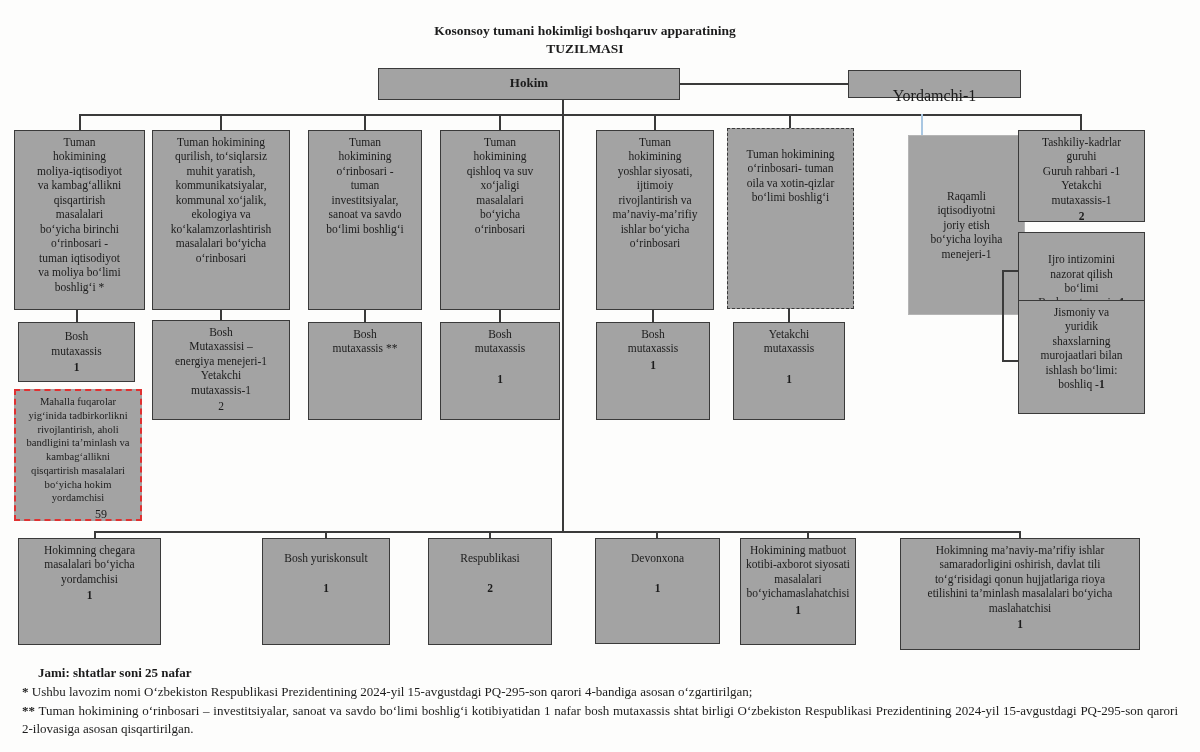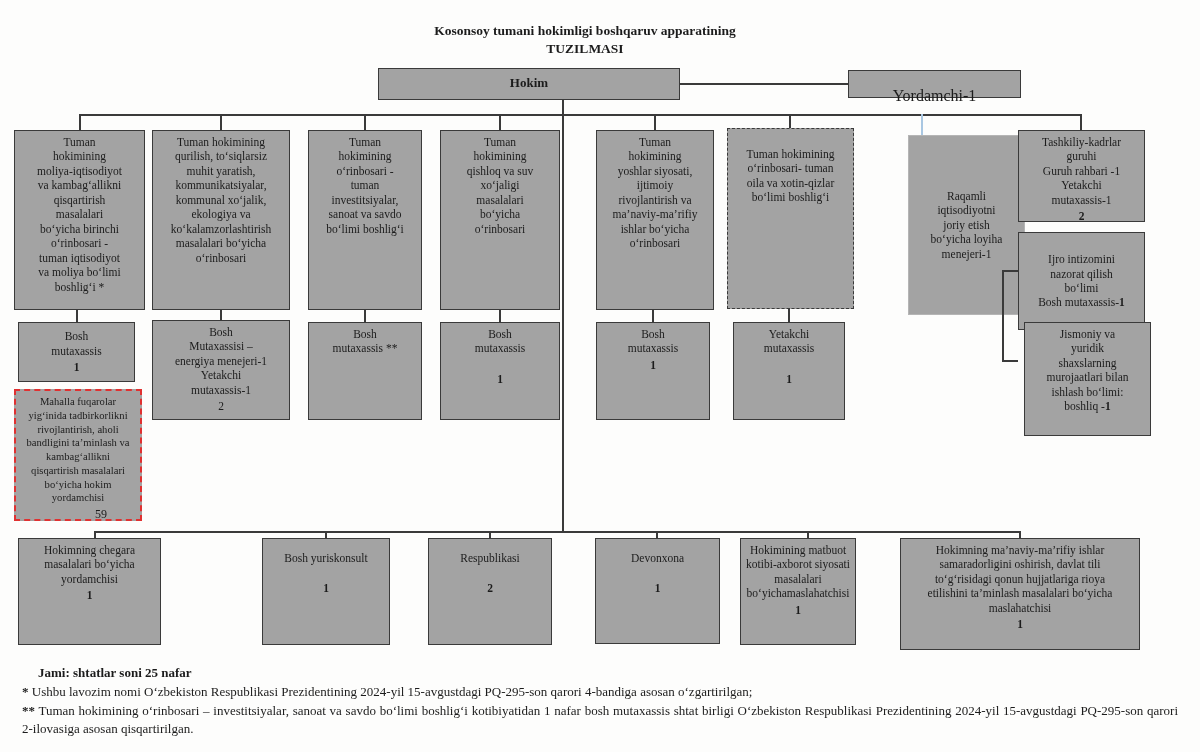--- a/index.html
+++ b/index.html
@@ -135,21 +135,21 @@
   </div>
 
   <div class="box vcenter" style="left:1018px;top:232px;width:127px;height:98px;justify-content:center;">
     <div>
       <span class="box-text">Ijro intizomini
 nazorat qilish
 boʻlimi
 Bosh mutaxassis-</span><span class="count inline">1</span>
     </div>
   </div>
-  <div class="box" style="left:1018px;top:322px;width:127px;height:114px;margin-left:6px;">
+  <div class="box" style="left:1018px;top:300px;width:127px;height:114px;">
     <span class="box-text">Jismoniy va
 yuridik
 shaxslarning
 murojaatlari bilan
 ishlash boʻlimi:
 boshliq -</span><span class="count inline">1</span>
   </div>
 
   <div class="line" style="left:1002px;top:270px;width:2px;height:92px;"></div>
   <div class="line" style="left:1002px;top:270px;width:16px;height:2px;"></div>

